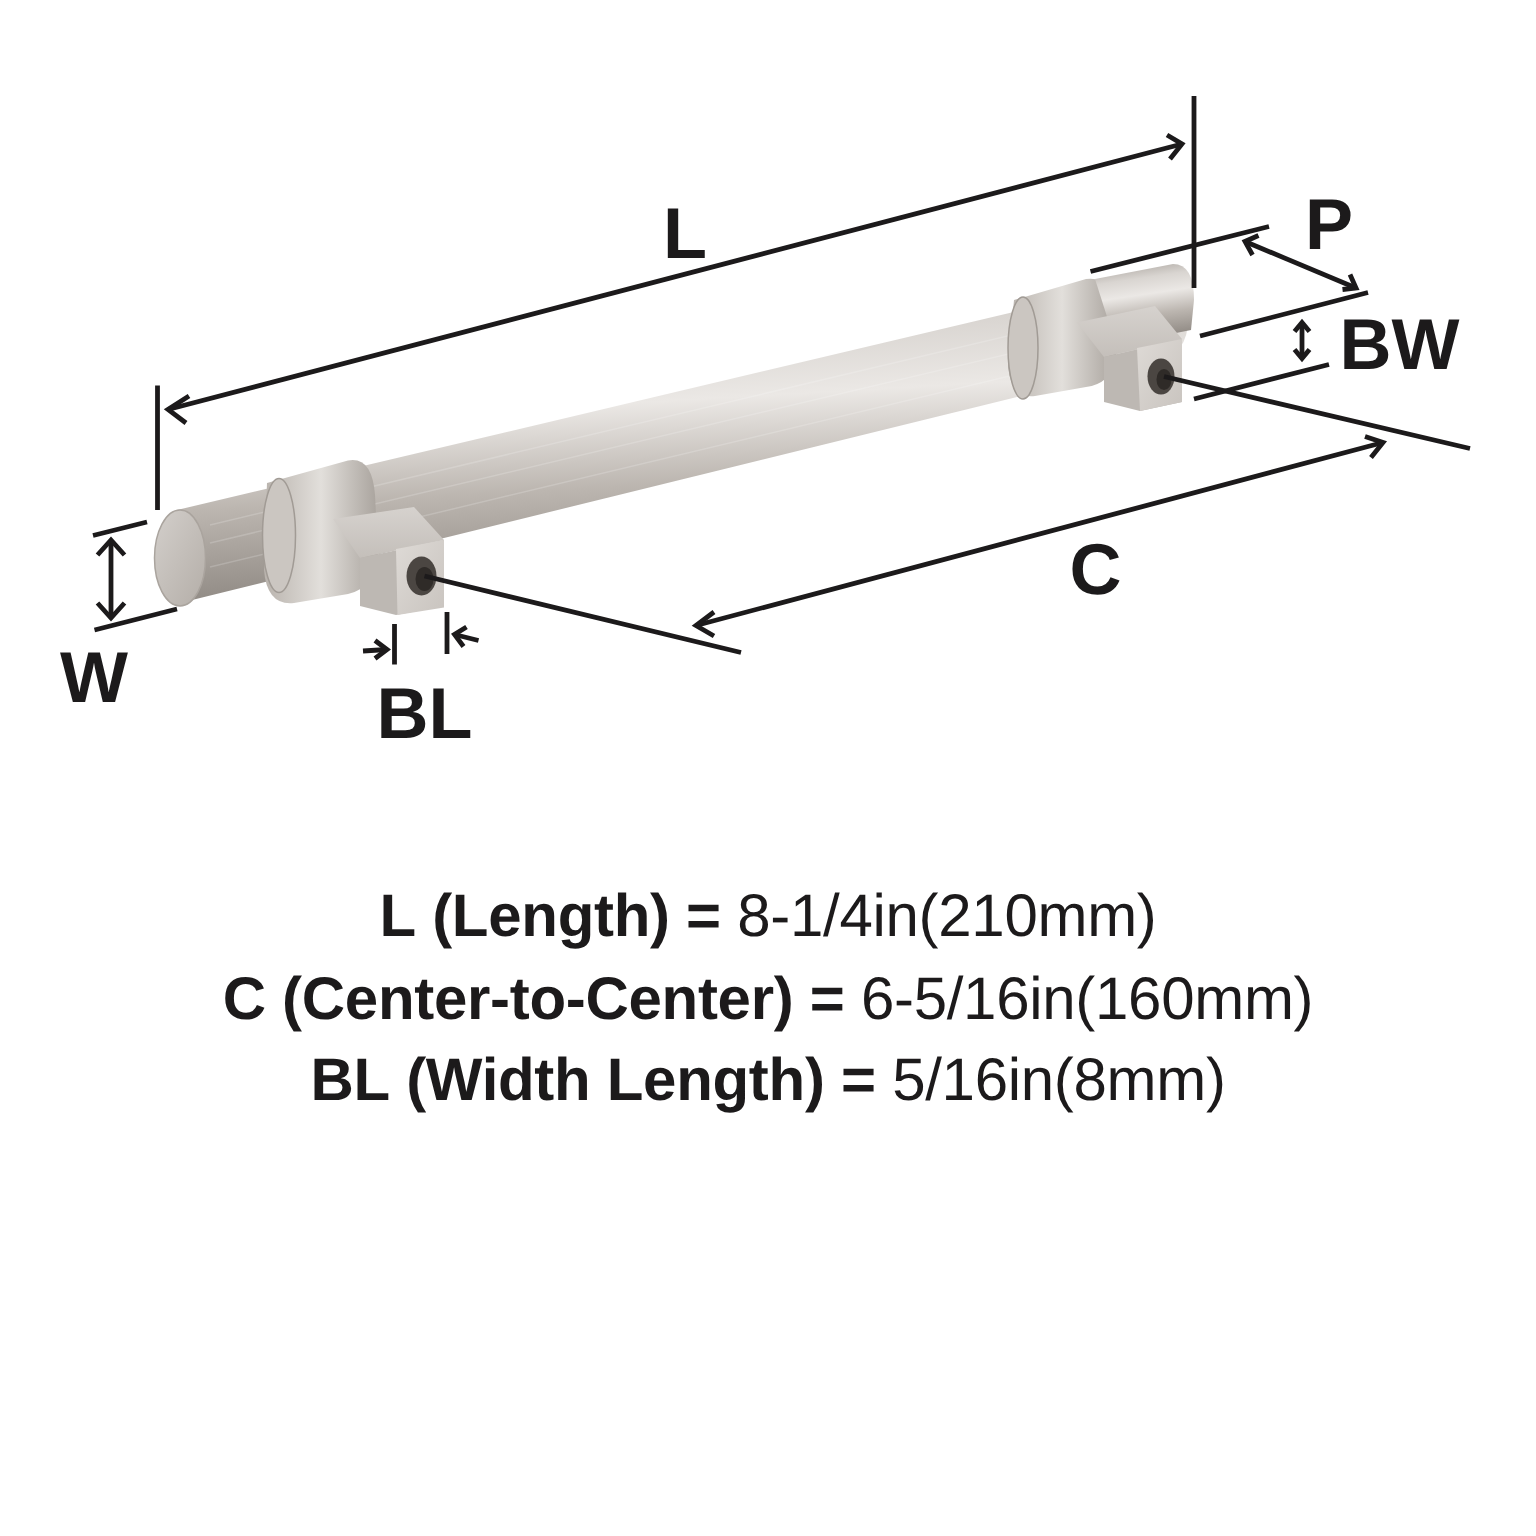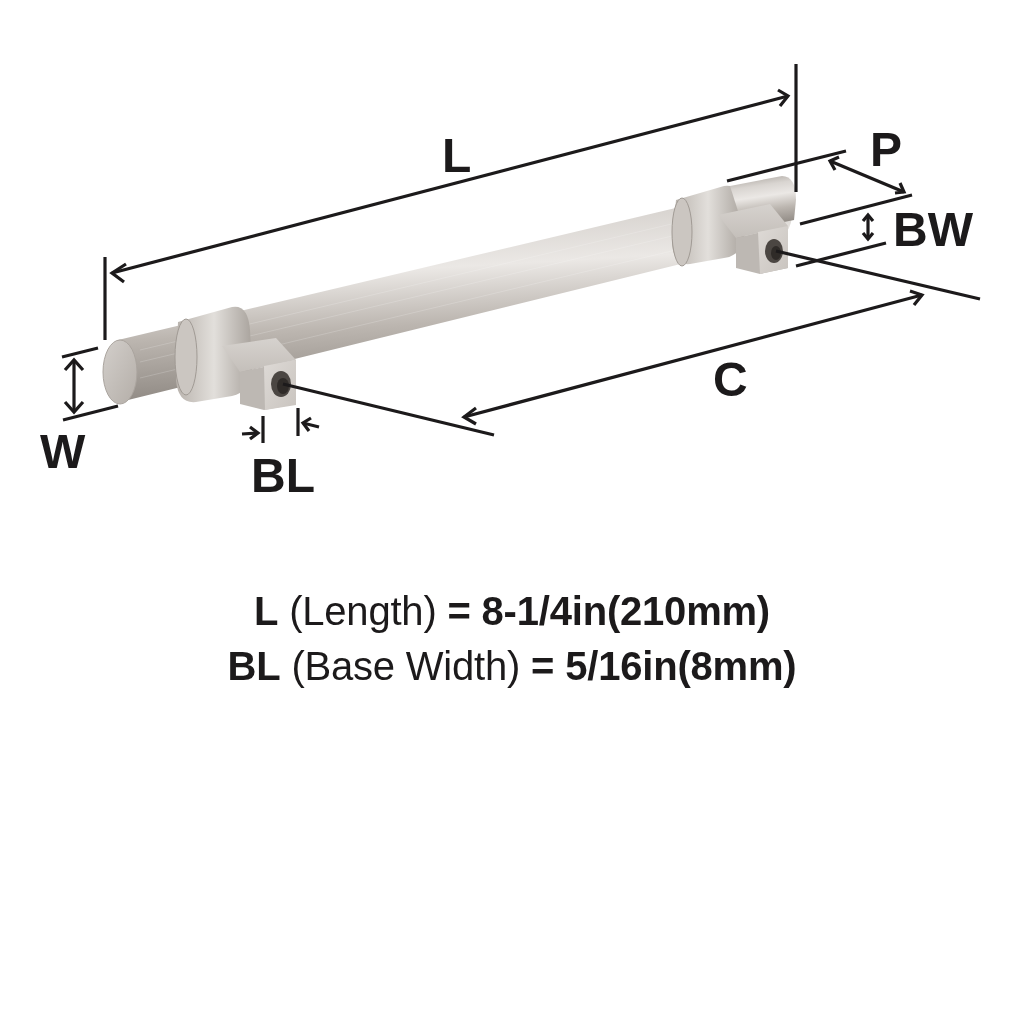--- a/index.html
+++ b/index.html
@@ -3,24 +3,24 @@
   <meta charset="utf-8">
   <style>
     html, body { margin: 0; padding: 0; background: #ffffff; }
     body { width: 1024px; height: 1024px; position: relative; overflow: hidden;
            font-family: "Liberation Sans", "DejaVu Sans", sans-serif; color: #1c1a1b; }
     #diagram { position: absolute; left: 0; top: 0; width: 1024px; height: 560px; }
     .dim-label { font-family: "Liberation Sans", "DejaVu Sans", sans-serif; font-weight: 700; fill: #1c1a1b; }
     #specs { position: absolute; left: 0; top: 584px; width: 1024px; text-align: center; }
     .spec-row { height: 54.5px; line-height: 54.5px; font-size: 40px; white-space: nowrap; letter-spacing: -0.2px; }
     .spec-key { font-weight: 700; }
-    .spec-name { font-weight: 400; }
+    .spec-name { font-weight: 700; }
     .spec-eq { font-weight: 700; }
-    .spec-in { font-weight: 700; }
-    .spec-mm { font-weight: 700; }
+    .spec-in { font-weight: 400; }
+    .spec-mm { font-weight: 400; }
   </style>
 </head>
 <body>
 
 <svg id="diagram" viewBox="0 0 1024 560" xmlns="http://www.w3.org/2000/svg">
   <defs>
     <linearGradient id="rodGrad" x1="0" y1="0" x2="0.18" y2="1">
       <stop offset="0" stop-color="#a39d97"></stop>
       <stop offset="0.25" stop-color="#d9d5d1"></stop>
       <stop offset="0.45" stop-color="#ebe8e5"></stop>
@@ -141,18 +141,24 @@
 </svg>
 
 <div id="specs">
   <div class="spec-row">
     <span class="spec-key">L</span>
     <span class="spec-name">(Length)</span>
     <span class="spec-eq">=</span>
     <span class="spec-in">8-1/4in</span><span class="spec-mm">(210mm)</span>
   </div>
   <div class="spec-row">
+    <span class="spec-key">C</span>
+    <span class="spec-name">(Center-to-Center)</span>
+    <span class="spec-eq">=</span>
+    <span class="spec-in">6-5/16in</span><span class="spec-mm">(160mm)</span>
+  </div>
+  <div class="spec-row">
     <span class="spec-key">BL</span>
-    <span class="spec-name">(Base Width)</span>
+    <span class="spec-name">(Width Length)</span>
     <span class="spec-eq">=</span>
     <span class="spec-in">5/16in</span><span class="spec-mm">(8mm)</span>
   </div>
 </div>
 
 </body></html>

